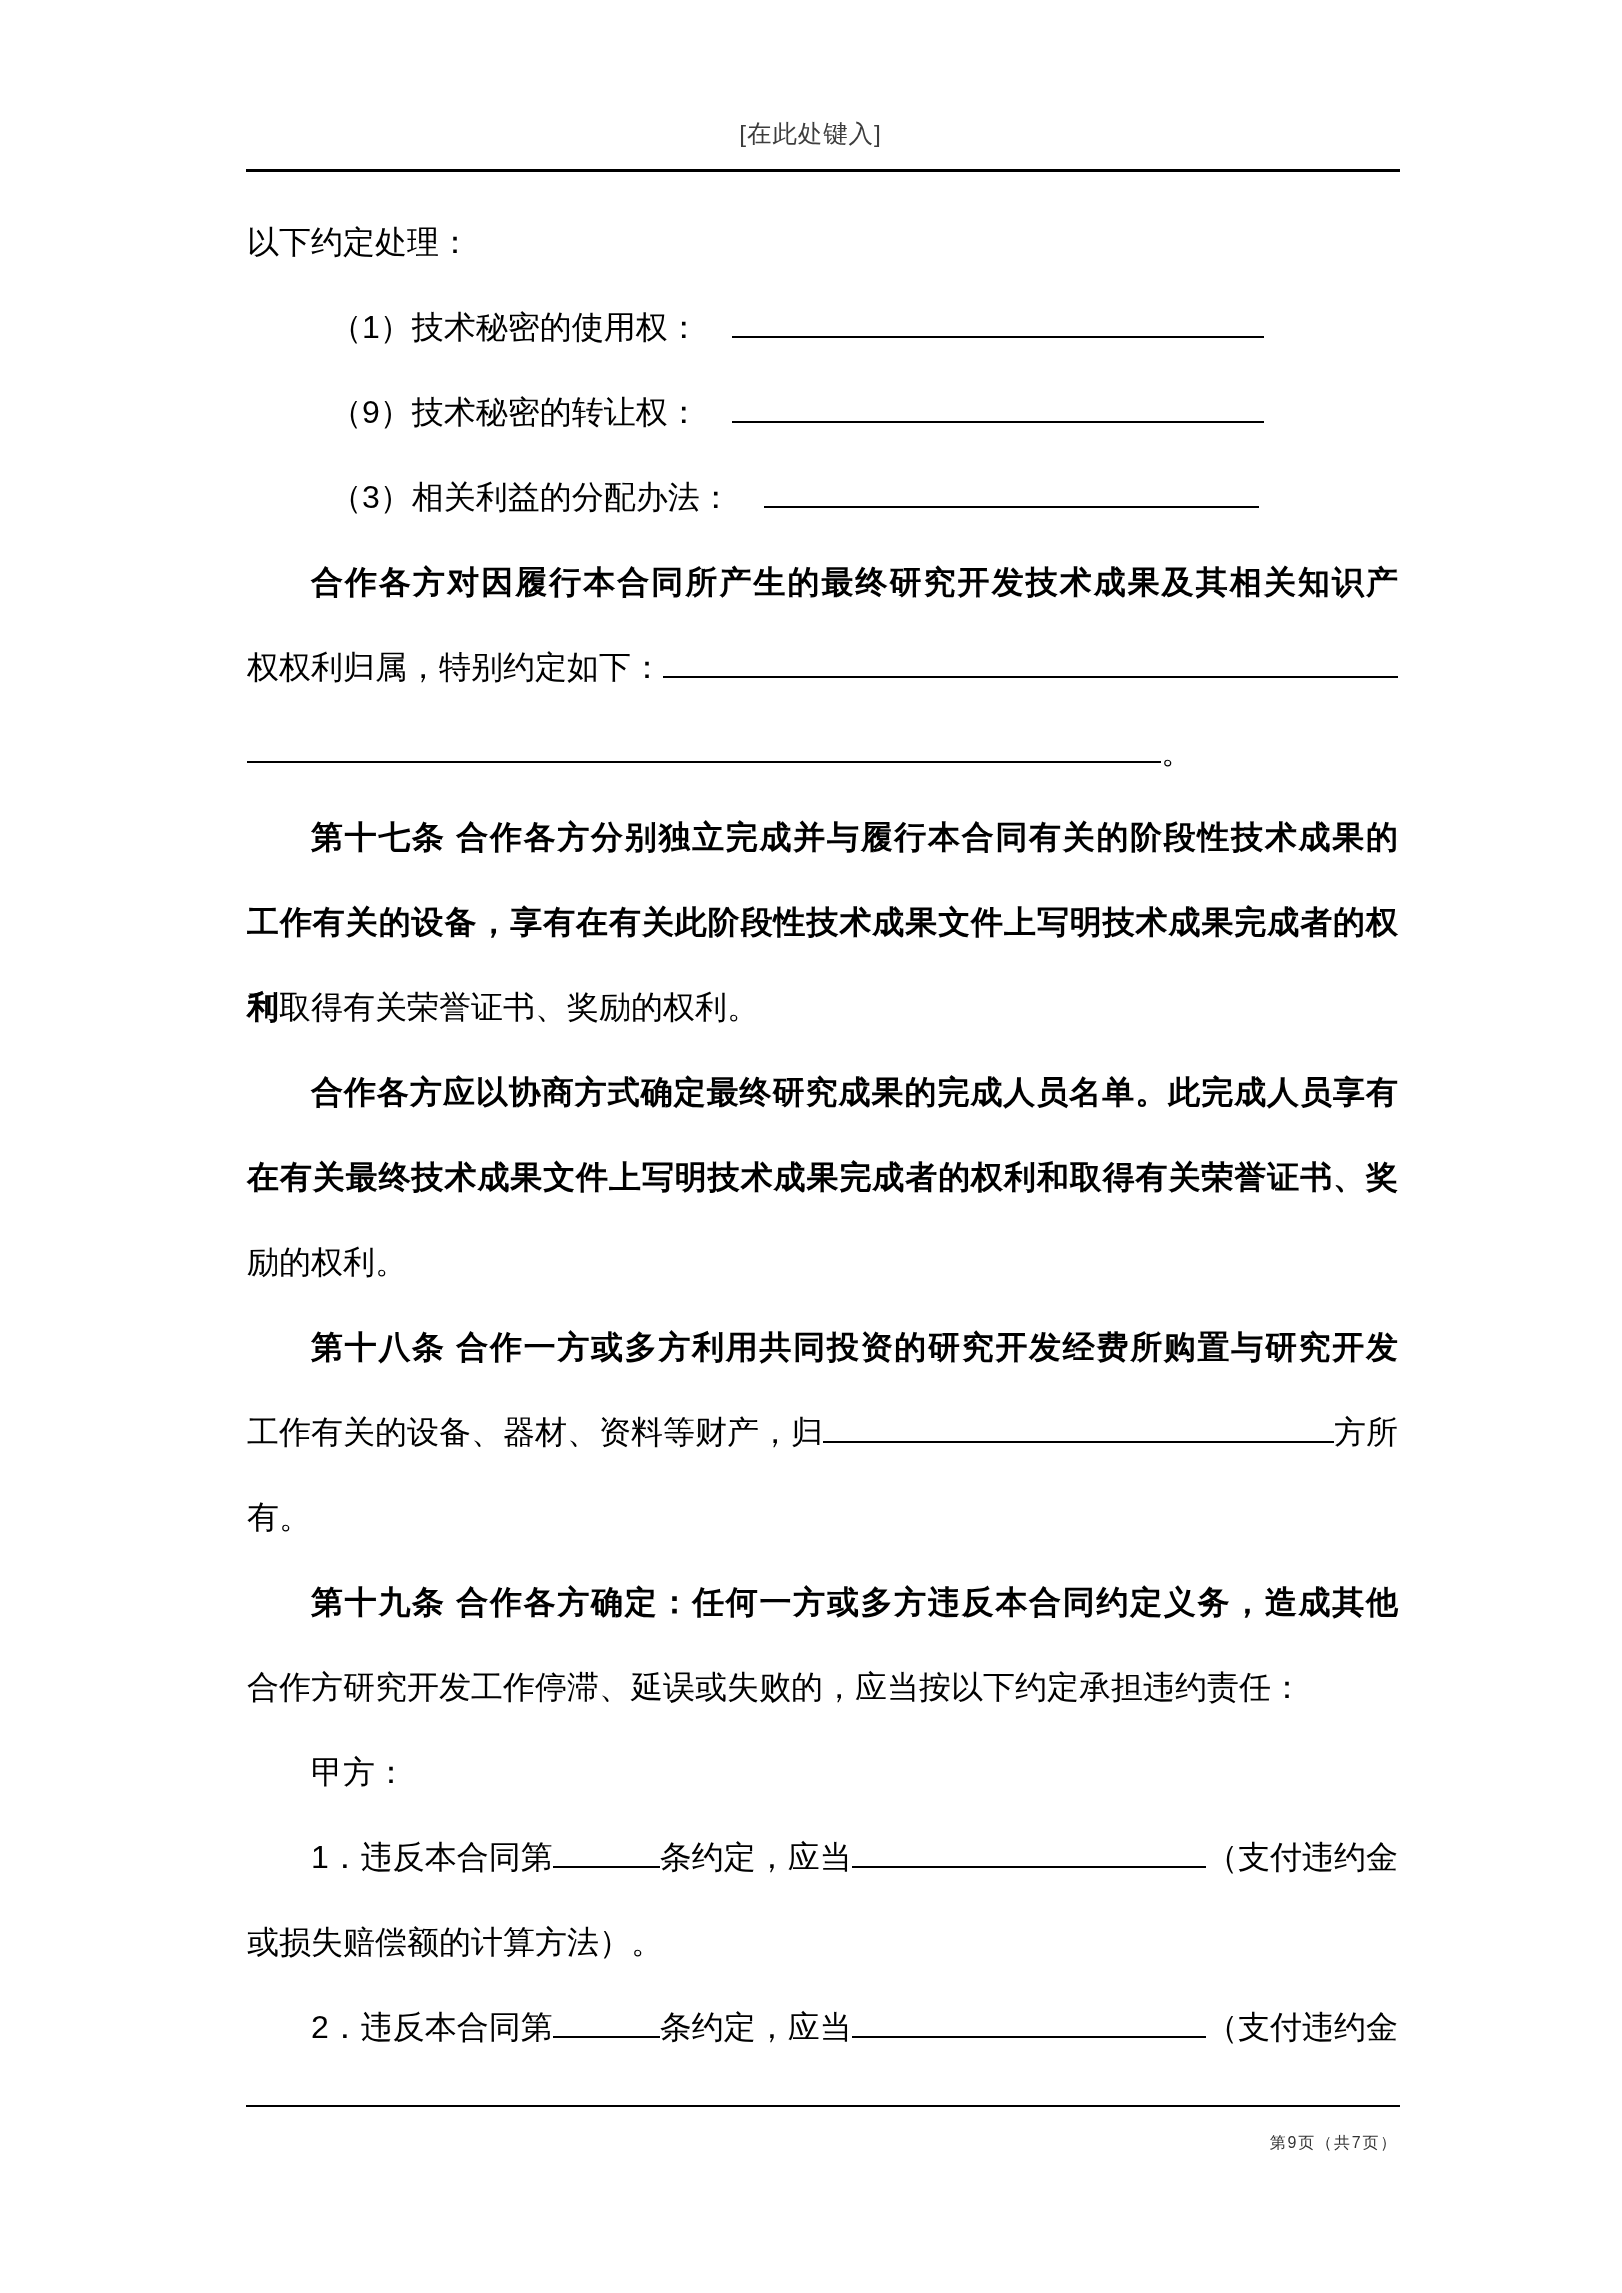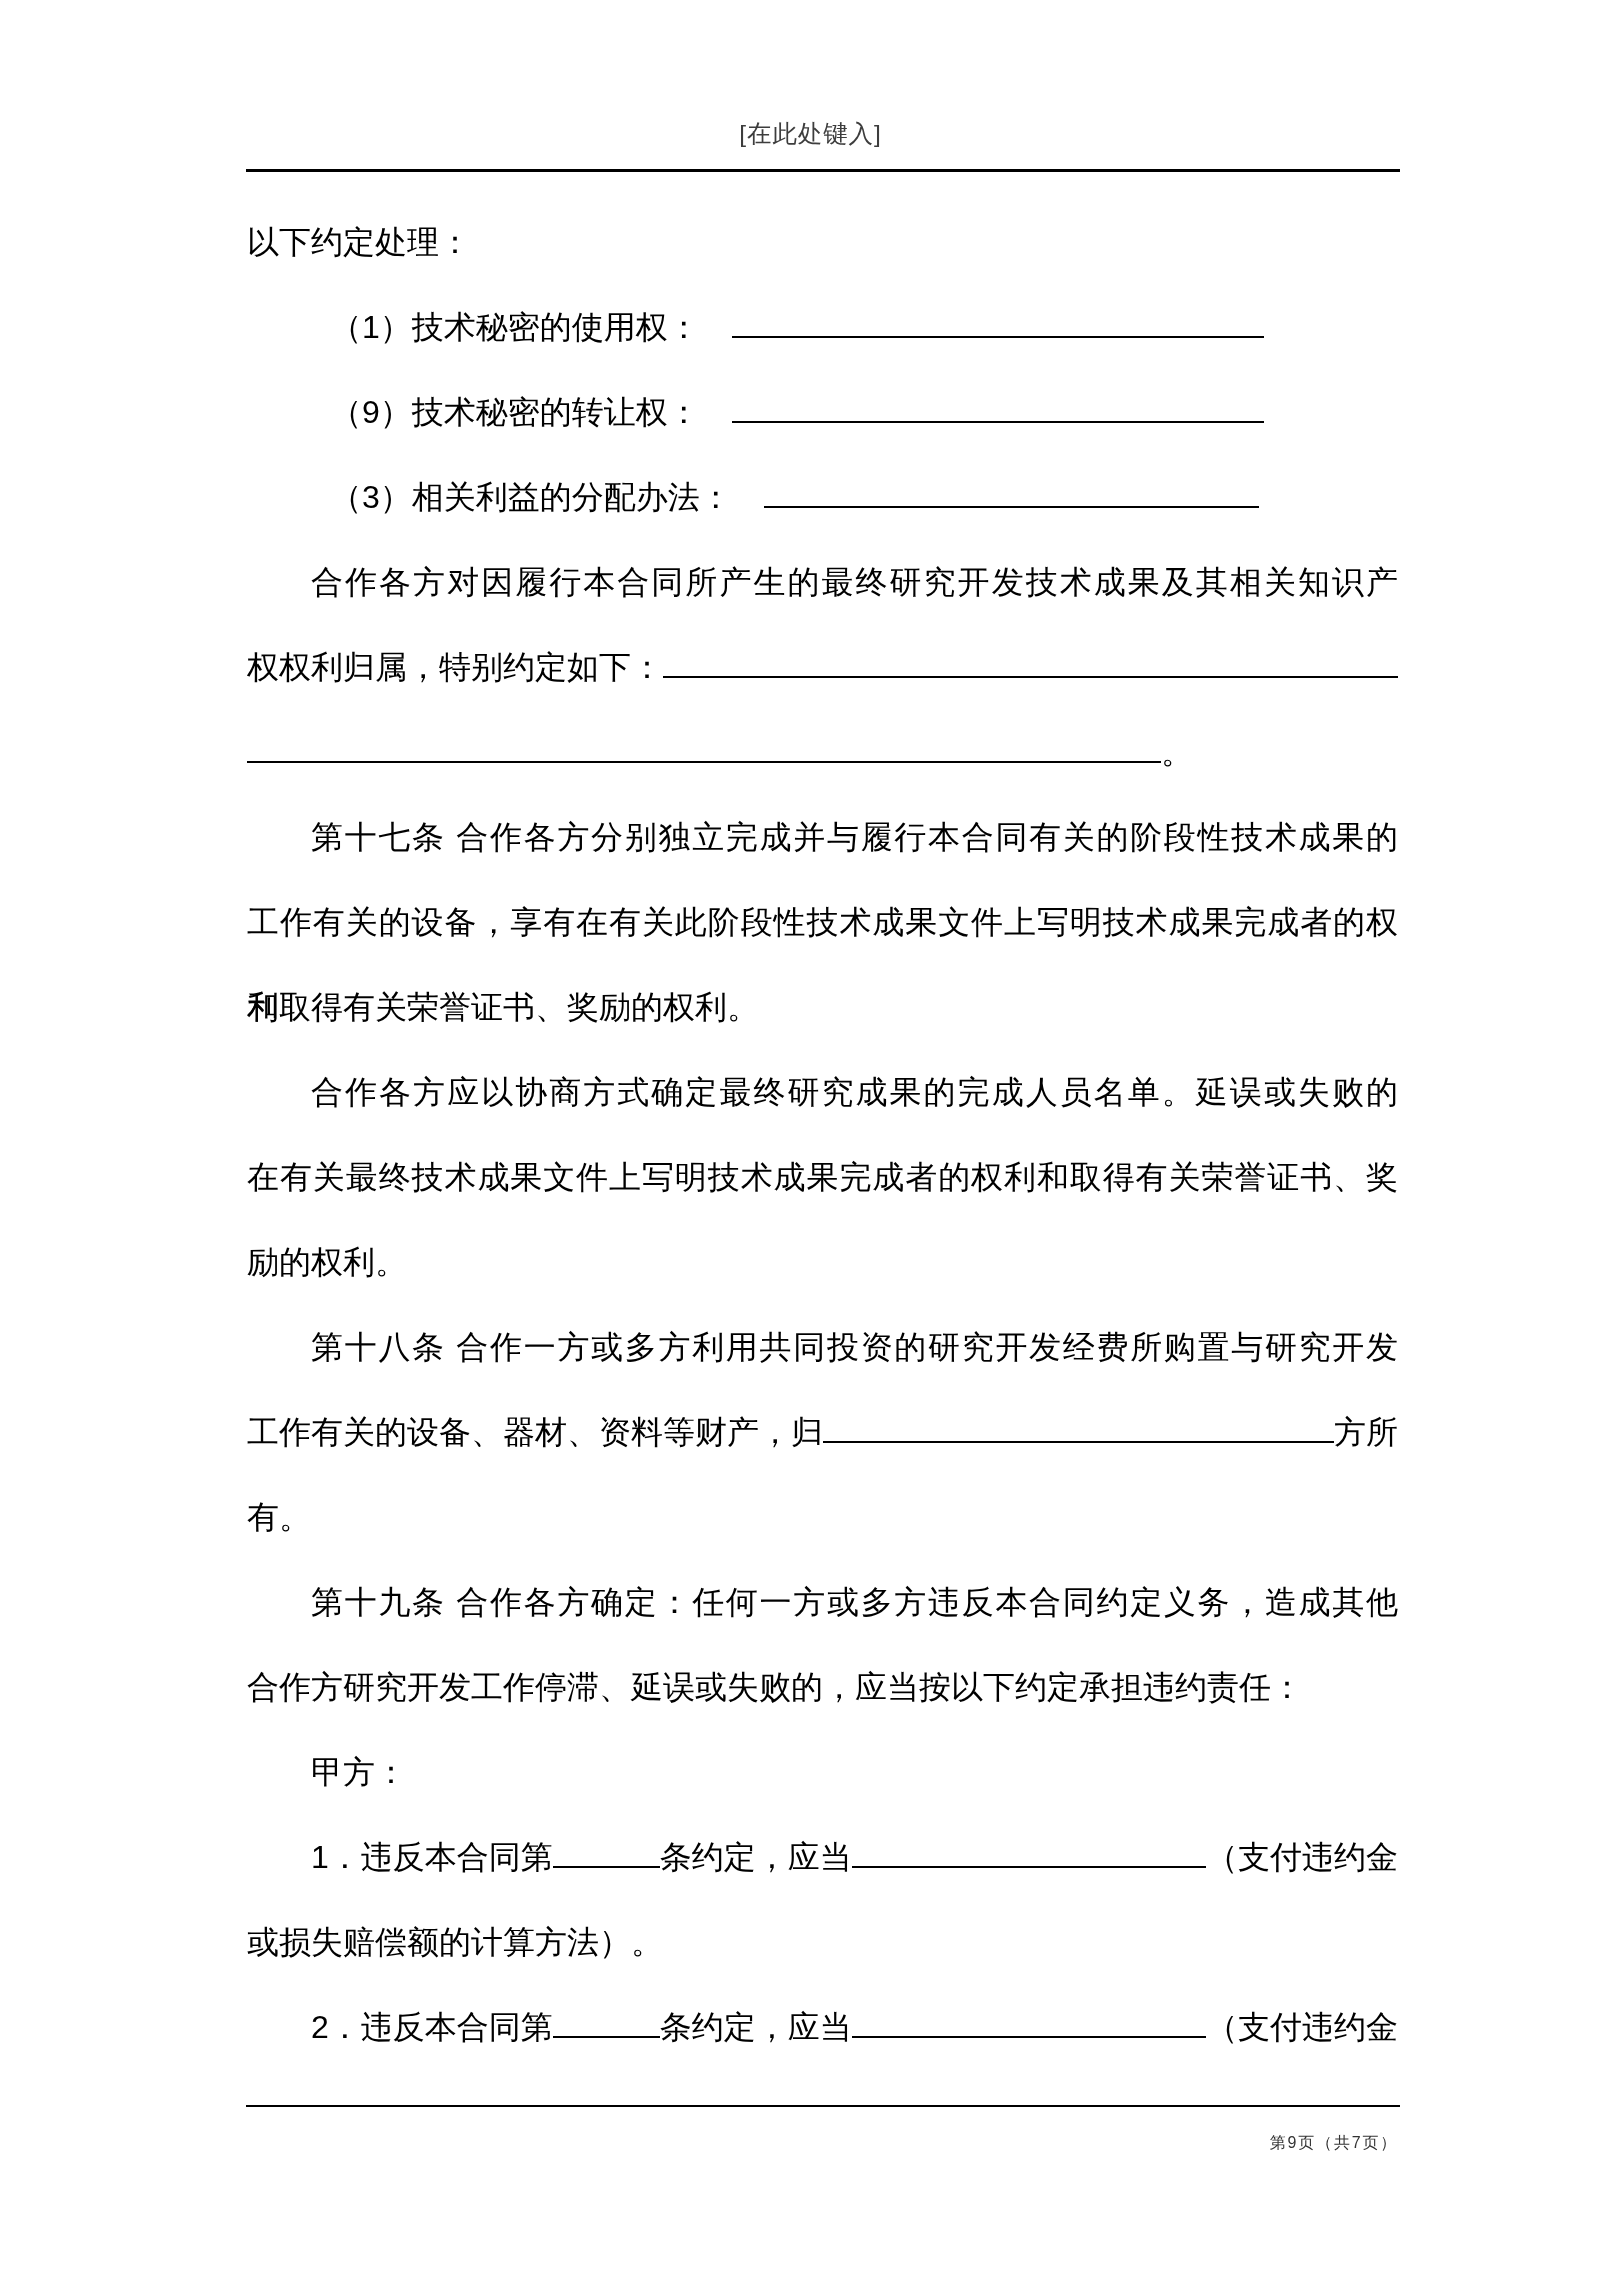--- a/index.html
+++ b/index.html
@@ -3,21 +3,21 @@
 <meta charset="utf-8">
 <style>
   html,body{margin:0;padding:0;background:#ffffff;}
   .page{position:relative;width:1623px;height:2294px;background:#ffffff;color:#000000;
         font-family:"Liberation Sans",sans-serif;overflow:hidden;}
   .hdr-text{position:absolute;top:119px;left:235px;width:1151px;text-align:center;
             font-size:24.5px;line-height:29px;color:#3d3d3d;letter-spacing:0.9px;}
   .hdr-rule{position:absolute;top:169px;left:246px;width:1154px;height:0;border-top:3.6px solid #000;}
   .doc-body{position:absolute;top:200px;left:247px;width:1151px;font-size:32px;}
   .line{height:85px;line-height:85px;white-space:nowrap;}
-  .j{text-align:justify;text-align-last:justify;white-space:normal;}
+  .j{text-align:justify;text-align-last:justify;white-space:normal;font-weight:bold;}
   .fx{display:flex;align-items:baseline;}
   .fx .t{white-space:pre;flex:0 0 auto;}
   .ip{padding-left:64px;}
   .ii{padding-left:83px;gap:32px;}
   .blank{display:inline-block;height:0;border-bottom:2.7px solid #000;margin-bottom:-7.3px;flex:0 0 auto;}
   .w118{width:107px}.w545{width:495px}.w585{width:532px}.w1005{width:914px}
   .fill{flex:1 1 auto;}
   .ftr-rule{position:absolute;top:2105px;left:246px;width:1154px;height:0;border-top:2.7px solid #000;}
   .ftr-text{position:absolute;top:2125px;left:247px;width:1151px;text-align:right;
             font-size:16px;line-height:36px;color:#333333;letter-spacing:1.8px;}
@@ -60,21 +60,21 @@
       <span class="blank w1005"></span>
         <span class="t">。</span>
     </div>
 
     <div class="line j ip"><span>第十七条 合作各方分别独立完成并与履行本合同有关的阶段性技术成果的</span></div>
 
     <div class="line j"><span>工作有关的设备，享有在有关此阶段性技术成果文件上写明技术成果完成者的权利</span></div>
 
     <div class="line"><span class="t">和取得有关荣誉证书、奖励的权利。</span></div>
 
-    <div class="line j ip"><span>合作各方应以协商方式确定最终研究成果的完成人员名单。延误或失败的</span></div>
+    <div class="line j ip"><span>合作各方应以协商方式确定最终研究成果的完成人员名单。此完成人员享有</span></div>
 
     <div class="line j"><span>在有关最终技术成果文件上写明技术成果完成者的权利和取得有关荣誉证书、奖</span></div>
 
     <div class="line"><span class="t">励的权利。</span></div>
 
     <div class="line j ip"><span>第十八条 合作一方或多方利用共同投资的研究开发经费所购置与研究开发</span></div>
 
     <div class="line fx">
       <span class="t">工作有关的设备、器材、资料等财产，归</span>
         <span class="blank fill"></span>

